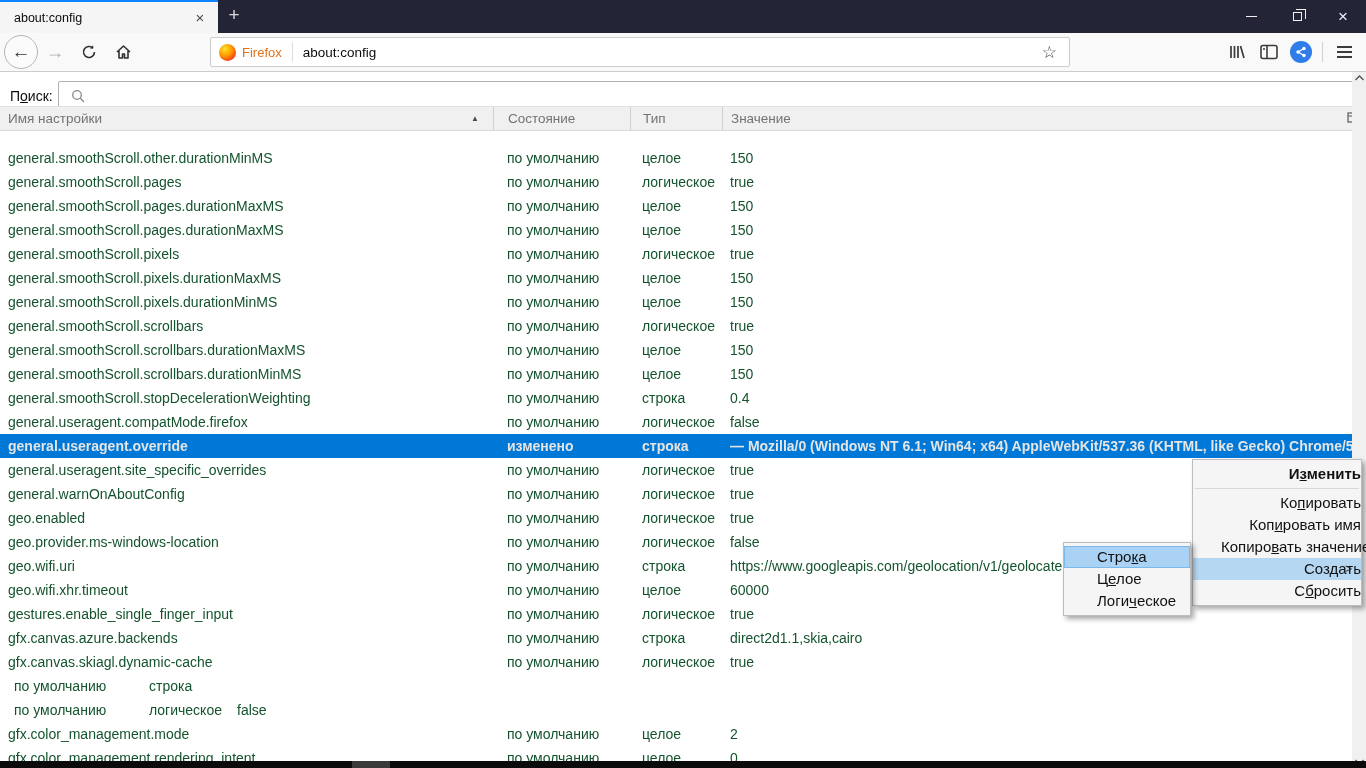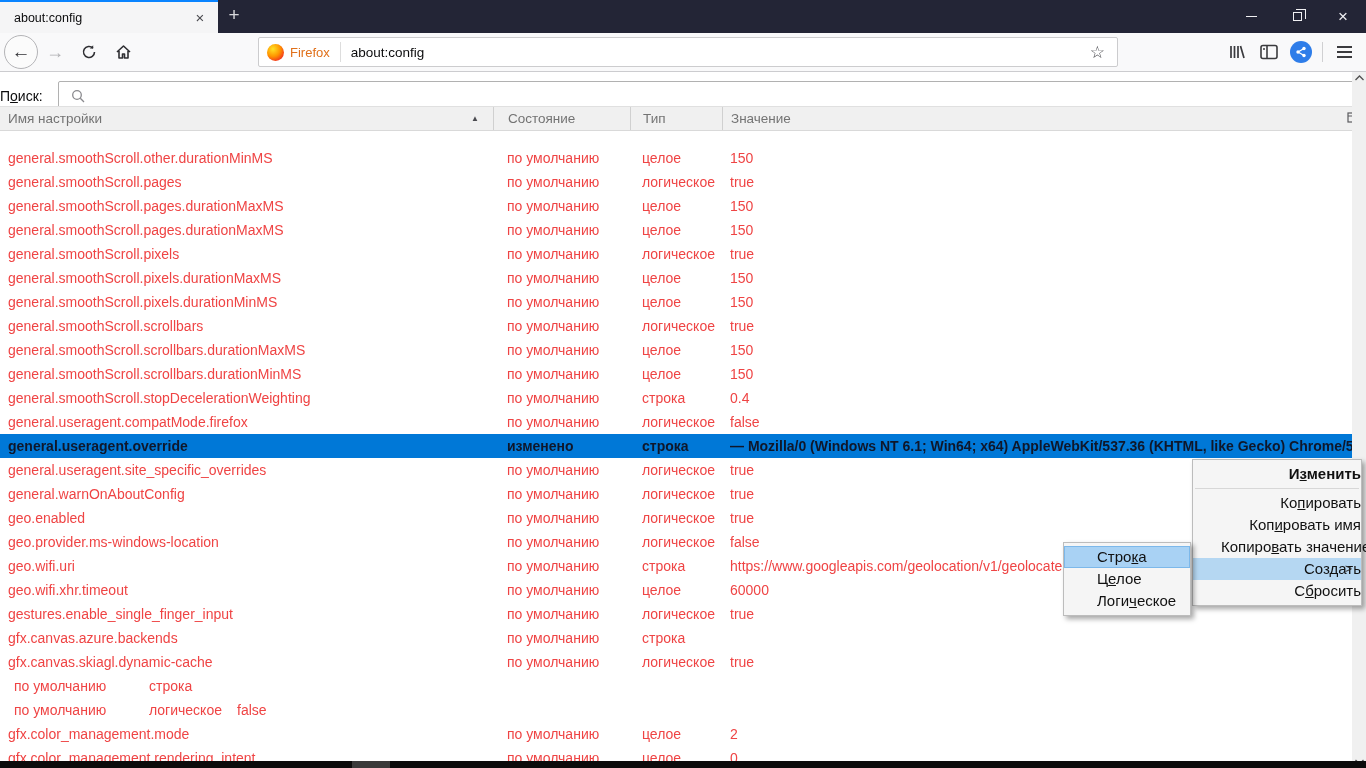--- a/index.html
+++ b/index.html
@@ -26,68 +26,68 @@
   .close-glyph { font-size:17px; line-height:1; font-weight:300; }
 
   
   .navbar { position:absolute; left:0; top:33px; width:1366px; height:39px; background:#f9f9fa;
     border-bottom:1px solid #cccccf; display:flex; align-items:center; }
   .nav-btn { display:flex; align-items:center; justify-content:center; color:#2f2f33; }
   .back-btn { width:34px; height:34px; border:1px solid #b4b4b7; border-radius:50%;
     background:#fbfbfb; margin-left:4px; font-size:19px; }
   .fwd-btn { width:30px; height:30px; color:#b1b1b3; font-size:18px; margin-left:2px; }
   .reload-btn,.home-btn { width:30px; height:30px; margin-left:4px; }
-  .urlbar { height:30px; width:860px; margin-left:120px; background:#fff;
+  .urlbar { height:30px; width:860px; margin-left:72px; background:#fff;
     border:1px solid #ccccce; border-radius:2px; display:flex; align-items:center; padding:0 8px; }
   .ff-badge { display:flex; align-items:center; gap:6px; padding-right:10px;
     border-right:1px solid #ddd; height:20px; }
   .ff-logo { width:17px; height:17px; border-radius:50%;
     background:radial-gradient(circle at 35% 30%, #ffe226 0%, #ff9500 45%, #f43e1c 75%, #c8297b 100%); }
   .ff-name { color:#e0701a; font-size:13px; }
   .url-text { color:#0c0c0d; font-size:13.5px; margin-left:10px; flex:1; }
   .star { color:#4a4a4f; font-size:17px; padding:0 4px; }
   .nav-right { display:flex; align-items:center; margin-left:auto; margin-right:6px; }
   .icon-btn { width:32px; height:30px; display:flex; align-items:center; justify-content:center; }
   .share-circle { width:22px; height:22px; border-radius:50%; background:#2e7de9;
     display:flex; align-items:center; justify-content:center; }
   .vsep { width:1px; height:20px; background:#d0d0d2; margin:0 5px; }
   .hamburger { display:flex; flex-direction:column; gap:3px; }
   .hamburger span { display:block; width:15px; height:2px; background:#3b3b3e; }
 
   
   .content { position:absolute; left:0; top:73px; width:1366px; height:695px; background:#fff; }
   .search-row { position:absolute; left:0; top:0; width:1366px; height:46px; display:flex;
     align-items:center; }
-  .search-label { font-size:14px; color:#0c0c0d; }
+  .search-label { font-size:14px; color:#0c0c0d; margin-left:10px; }
   .search-label u, .menu-item u, .submenu-item u { text-decoration:underline; }
   .search-box { position:absolute; left:58px; top:8px; width:1300px; height:30px;
     border:1px solid #b1b1b1; background:#fff; border-radius:2px; display:flex; align-items:center; }
   .search-box svg { margin-left:12px; }
 
   .thead { position:absolute; left:0; top:33px; width:1366px; height:25px; background:#f0f0f0;
     border-top:1px solid #e0e0e0; border-bottom:1px solid #d9d9d9; display:flex;
     font-size:13.5px; color:#737373; }
   .th { display:flex; align-items:center; height:100%; }
   .th-name { width:493px; padding-left:8px; position:relative; }
   .sort-arrow { position:absolute; right:14px; font-size:8px; color:#4a4a4f; }
   .th-status { width:137px; border-left:1px solid #d0d0d0; padding-left:14px; }
   .th-type { width:92px; border-left:1px solid #d0d0d0; padding-left:12px; }
   .th-value { flex:1; border-left:1px solid #d0d0d0; padding-left:8px; }
   .col-picker { position:absolute; right:3px; top:3px; width:18px; height:18px;
     display:flex; align-items:center; justify-content:center; }
 
   .rows { position:absolute; left:0; top:73px; width:1352px; height:622px; overflow:hidden; }
-  .row { display:flex; height:24px; align-items:center; font-size:14px; color:#ef4444;
+  .row { display:flex; height:24px; align-items:center; font-size:14px; color:#14532d;
     white-space:nowrap; }
   .row .c { overflow:hidden; height:100%; display:flex; align-items:center; }
   .c-name { width:493px; padding-left:8px; }
   .c-status { width:137px; padding-left:14px; }
   .c-type { width:92px; padding-left:12px; }
   .c-value { flex:1; padding-left:8px; }
-  .row.selected { background:#0078d7; color:#0f172a; font-weight:bold; }
+  .row.selected { background:#0078d7; color:#e5e5e5; font-weight:bold; }
 
   
   .scrollbar { position:absolute; right:0; top:72px; width:14px; height:696px; background:#f0f0f0;
     display:flex; flex-direction:column; align-items:center; justify-content:space-between;
     padding:3px 0; }
 
   
   .ctx-menu { position:absolute; left:1192px; top:459px; width:170px; background:#f5f5f5;
     border:1px solid #bcbcbc; box-shadow:3px 3px 5px rgba(0,0,0,.35); padding:3px 0;
     font-size:15px; color:#111; z-index:10; }
@@ -351,20 +351,21 @@
     <div class="c c-name">gestures.enable_single_finger_input</div>
     <div class="c c-status">по умолчанию</div>
     <div class="c c-type">логическое</div>
     <div class="c c-value">true</div>
   </div>
 
   <div class="row">
     <div class="c c-name">gfx.canvas.azure.backends</div>
     <div class="c c-status">по умолчанию</div>
     <div class="c c-type">строка</div>
+    <div class="c c-value">direct2d1.1,skia,cairo</div>
   </div>
 
   <div class="row">
     <div class="c c-name">gfx.canvas.skiagl.dynamic-cache</div>
     <div class="c c-status">по умолчанию</div>
     <div class="c c-type">логическое</div>
     <div class="c c-value">true</div>
   </div>
 
   <div class="row">

